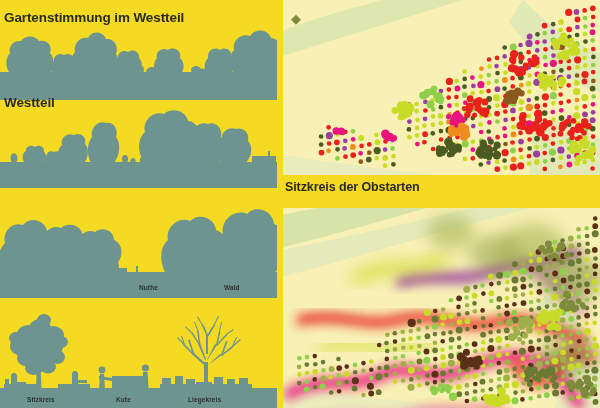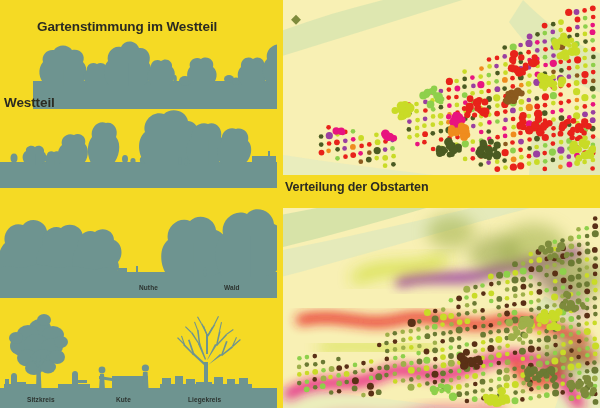--- a/index.html
+++ b/index.html
@@ -38,21 +38,21 @@
   .map-bot{top:208px;height:200px;}
   .map-svg{position:absolute;left:0;top:0;display:block;}
 </style>
 </head>
 <body>
 
 <div id="page">
 
   <div class="left-col">
 
-    <div class="panel" style="top:17px;height:92px;margin-left:33px;">
+    <div class="panel" style="top:8px;height:92px;">
       <div class="panel-title" style="top:2px;">Gartenstimmung im Westteil</div>
 
       <svg class="silho" width="277" height="92" viewBox="0 0 277 92">
         <g fill="#6E9490">
 
           <rect x="0" y="68" width="277" height="24"></rect>
           <rect x="0" y="64" width="277" height="6"></rect>
 
           <path d="M12 68 C6 62 4 52 10 45 C8 38 14 32 21 33 C25 27 35 27 39 33 C47 31 53 38 50 45 C56 51 54 63 47 68 Z"></path>
           <rect x="28" y="52" width="2.4" height="17"></rect>
@@ -867,21 +867,21 @@
           <circle cx="183.3" cy="130.9" r="2.9" fill="#EF8C1E"></circle>
           <circle cx="178.6" cy="126.3" r="3.7" fill="#EF8C1E"></circle>
           <circle cx="180.3" cy="135.5" r="3.3" fill="#EF8C1E"></circle>
           <circle cx="179.7" cy="127.0" r="3.4" fill="#EF8C1E"></circle>
           <circle cx="179.5" cy="129.8" r="4.1" fill="#EF8C1E"></circle>
           <circle cx="168.1" cy="131.5" r="3.4" fill="#EF8C1E"></circle>
         </svg>
     </div>
 
     <div class="map-band"></div>
-    <div class="map-band-title">Verteilung der Obstarten</div>
+    <div class="map-band-title">Sitzkreis der Obstarten</div>
 
     <div class="map-panel map-bot">
       <svg class="map-svg" width="317" height="200" viewBox="0 0 317 200">
         <defs>
           <clipPath id="clipBot">
               <rect x="0" y="0" width="317" height="200"></rect>
             </clipPath>
           <filter id="glow" x="-40%" y="-40%" width="180%" height="180%">
             <feGaussianBlur stdDeviation="5.5"></feGaussianBlur>
           </filter>

